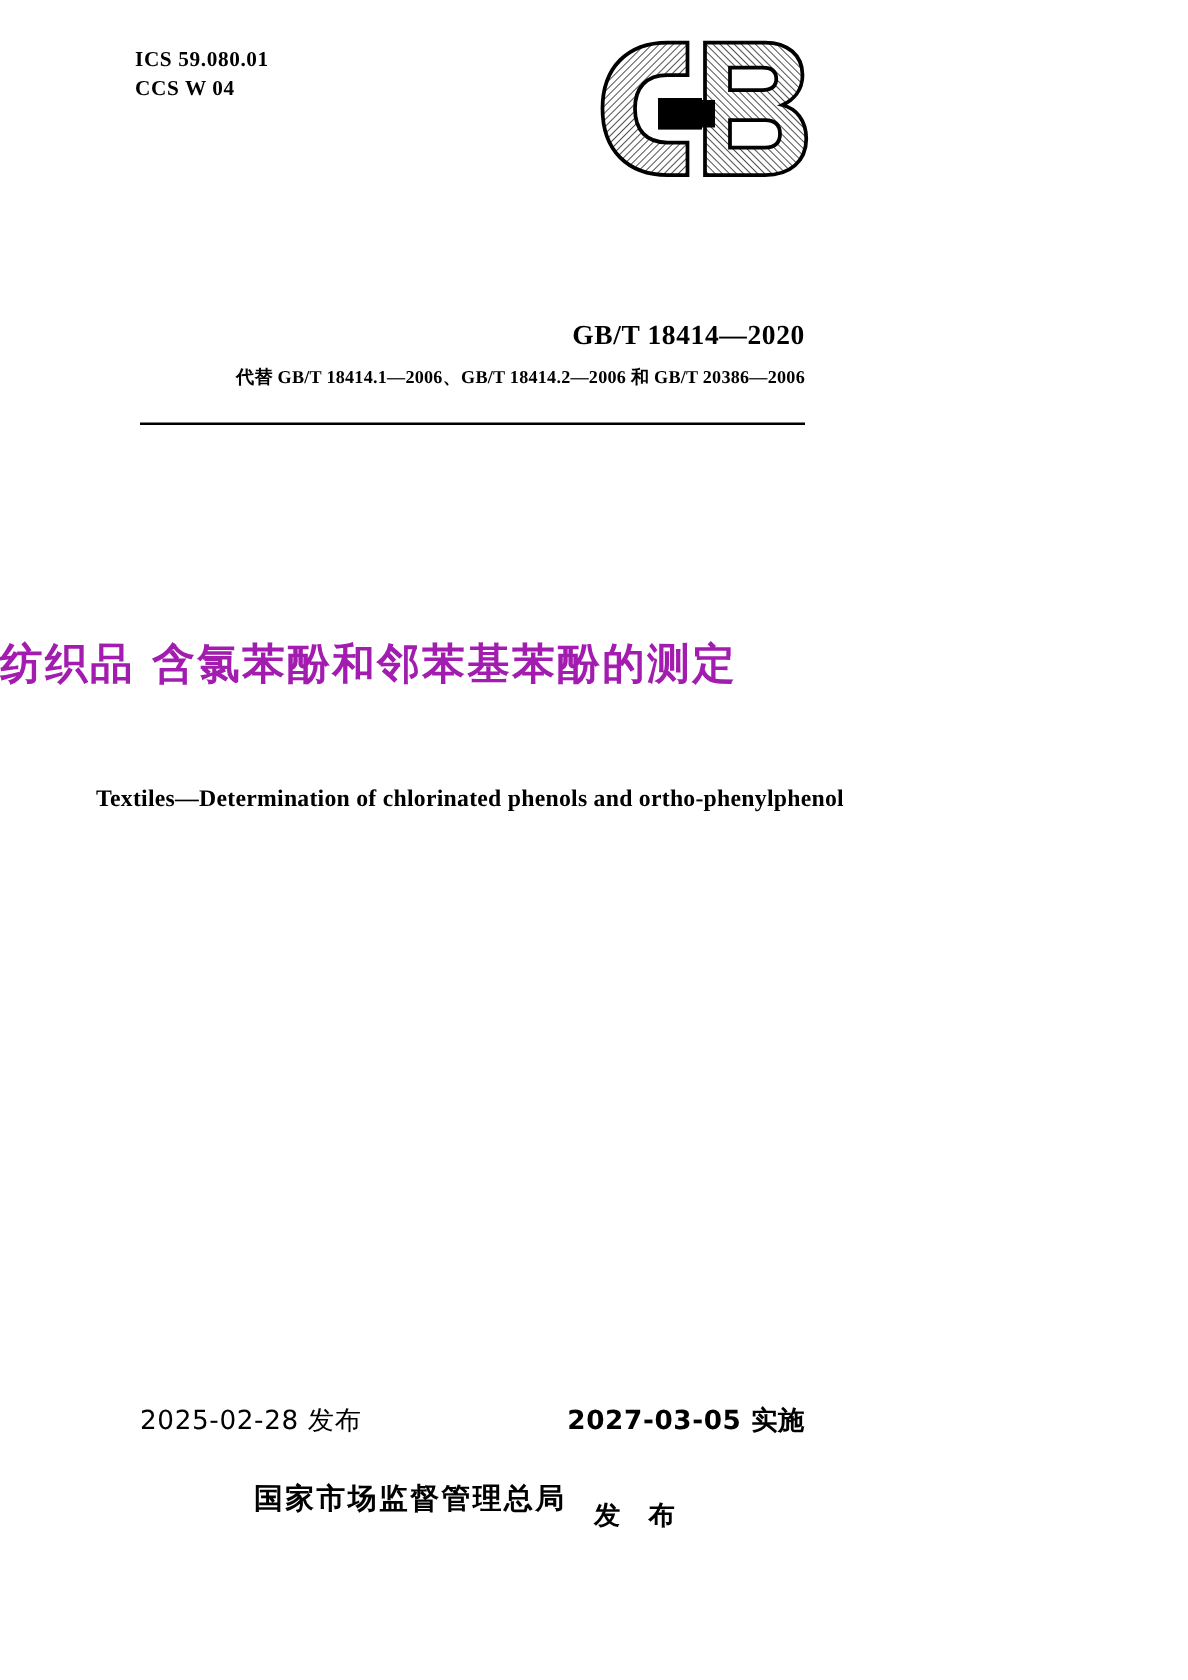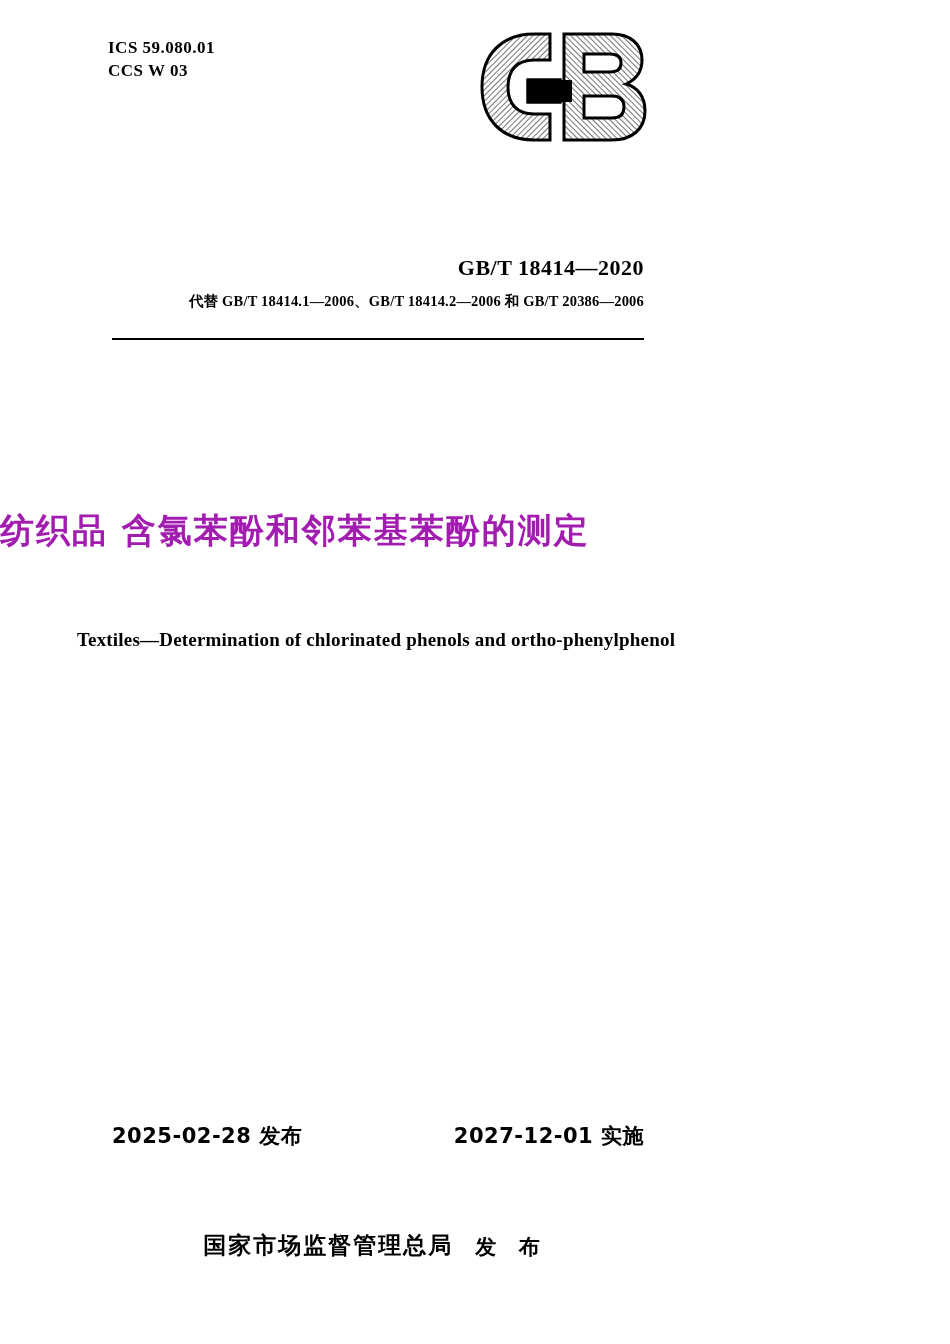--- a/index.html
+++ b/index.html
@@ -110,21 +110,21 @@
     letter-spacing: 0.2px;
     color: #000;
   }
 
   
   .date-issue {
     position: absolute;
     left: 112px;
     top: 1122px;
     font-family: "DejaVu Sans", "Liberation Sans", sans-serif;
-    font-weight: bold;
+    font-weight: normal;
     font-size: 21px;
     letter-spacing: 0.5px;
   }
   .date-impl {
     position: absolute;
     right: 108px;
     top: 1122px;
     font-family: "DejaVu Sans", "Liberation Sans", sans-serif;
     font-weight: bold;
     font-size: 21px;
@@ -132,22 +132,21 @@
   }
 
   
   .publisher {
     position: absolute;
     left: 0;
     right: 4px;
     top: 1182px;
     display: flex;
     justify-content: center;
-    align-items: flex-end;
-    margin-top: 35px;
+    align-items: flex-start;
   }
   .pub-names {
     font-family: "DejaVu Serif", "Liberation Serif", serif;
     font-weight: bold;
     font-size: 23px;
     line-height: 33px;
     letter-spacing: 2px;
     text-align: center;
   }
   .pub-verb {
@@ -157,21 +156,21 @@
     letter-spacing: 5px;
     margin-left: 22px;
     padding-top: 16px;
   }
 </style>
 </head>
 <body>
 
 <div class="page">
 
-  <div class="codes"><span>ICS 59.080.01</span><br><span>CCS W 03</span></div>
+  <div class="codes"><span>ICS 59.080.01</span><br><span>CCS W 04</span></div>
 
   <div class="gb-logo">
     <svg viewBox="0 0 180 118" width="180" height="118" xmlns="http://www.w3.org/2000/svg">
       <defs>
         <pattern id="hatch" width="4" height="4" patternUnits="userSpaceOnUse" patternTransform="rotate(45)">
           <rect width="4" height="4" fill="#ffffff"></rect>
           <line x1="0" y1="0" x2="0" y2="4" stroke="#000000" stroke-width="1.1"></line>
         </pattern>
         <pattern id="hatch2" width="4" height="4" patternUnits="userSpaceOnUse" patternTransform="rotate(-45)">
           <rect width="4" height="4" fill="#ffffff"></rect>
@@ -194,21 +193,21 @@
 
   <div class="std-number">GB/T 18414—2020</div>
   <div class="replaces">代替 GB/T 18414.1—2006、GB/T 18414.2—2006 和 GB/T 20386—2006</div>
 
   <div class="rule"></div>
 
   <div class="doc-title-cn">纺织品  含氯苯酚和邻苯基苯酚的测定</div>
   <div class="doc-title-en">Textiles—Determination of chlorinated phenols and ortho-phenylphenol</div>
 
   <div class="date-issue">2025-02-28 发布</div>
-  <div class="date-impl">2027-12-01 实施</div>
+  <div class="date-impl">2027-03-05 实施</div>
 
   <div class="publisher">
     <div class="pub-names">
       <div>国家市场监督管理总局</div>
     </div>
     <div class="pub-verb">发 布</div>
   </div>
 
 </div>
 

